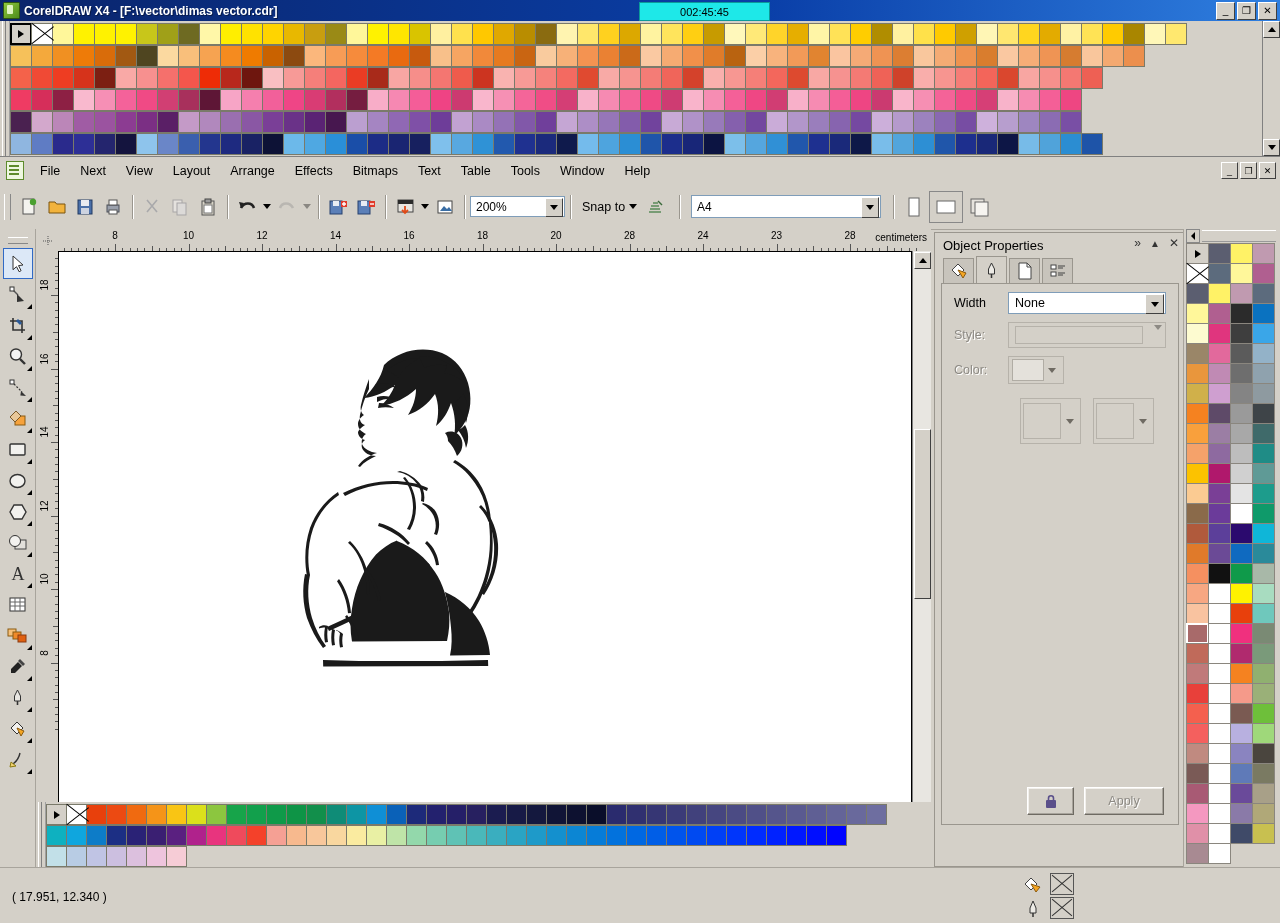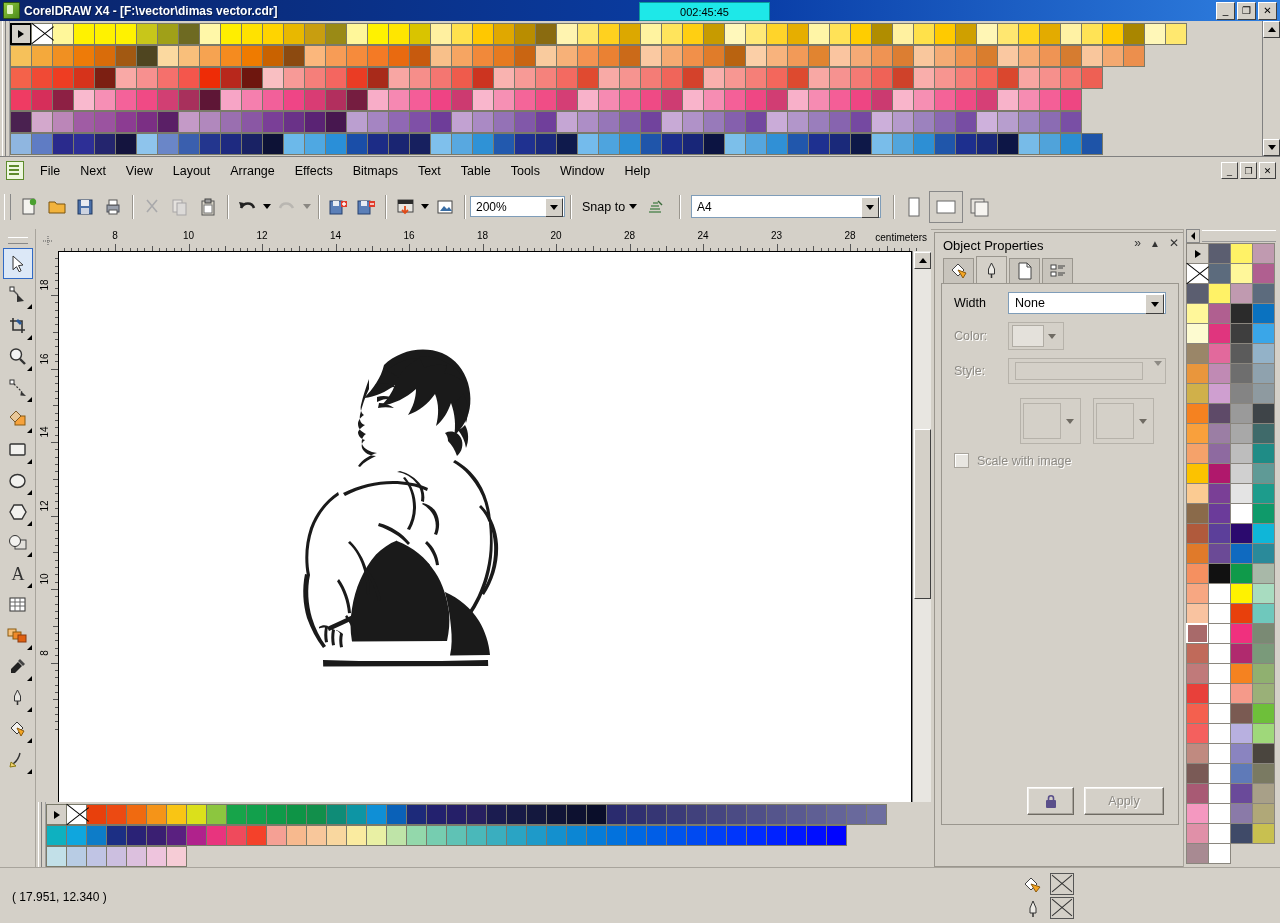--- a/index.html
+++ b/index.html
@@ -1205,57 +1205,53 @@
         <span class="lbl">Width</span>
         <span class="dk-combo">
           <span>None</span>
           <span class="cbtn" style="position:absolute;right:1px;top:1px;width:17px;height:18px;background:#d4d0c8;border:1px solid #fff;border-right-color:#404040;border-bottom-color:#404040;display:flex;align-items:center;justify-content:center;">
               <span class="tri-dn"></span>
             </span>
         </span>
       </div>
 
       <div class="row">
+        <span class="lbl dis">Style:</span>
+        <span class="dk-combo dis" style="height:26px;">
+          <span style="flex:1;height:16px;border:1px solid #b6b2aa;background:#d4d0c8;margin-right:22px;"></span>
+          <span style="position:absolute;right:3px;top:7px;"><span class="tri-dn" style="border-top-color:#8d8a84"></span></span>
+        </span>
+      </div>
+
+      <div class="row">
         <span class="lbl dis">Color:</span>
         <span style="display:flex;align-items:center;background:#d4d0c8;border:1px solid #b6b2aa;padding:2px 3px;">
           <span class="sw-box"></span>
           <span style="width:16px;display:flex;align-items:center;justify-content:center;">
               <span class="tri-dn" style="border-top-color:#6f6b63"></span>
             </span>
-        </span>
-      </div>
-
-      <div class="row">
-        <span class="lbl dis">Style:</span>
-        <span class="dk-combo dis" style="height:26px;">
-          <span style="flex:1;height:16px;border:1px solid #b6b2aa;background:#d4d0c8;margin-right:22px;"></span>
-          <span style="position:absolute;right:3px;top:7px;"><span class="tri-dn" style="border-top-color:#8d8a84"></span></span>
         </span>
       </div>
 
       <div class="row" style="padding-top:14px;gap:12px;">
         <span style="width:54px"></span>
         <span style="display:flex;align-items:center;border:1px solid #b6b2aa;background:#d4d0c8;padding:4px 2px;">
           <span style="width:36px;height:34px;border:1px solid #b6b2aa;background:#d4d0c8;"></span>
           <span style="width:17px;display:flex;align-items:center;justify-content:center;">
               <span class="tri-dn" style="border-top-color:#6f6b63"></span>
             </span>
         </span>
         <span style="display:flex;align-items:center;border:1px solid #b6b2aa;background:#d4d0c8;padding:4px 2px;">
           <span style="width:36px;height:34px;border:1px solid #b6b2aa;background:#d4d0c8;"></span>
           <span style="width:17px;display:flex;align-items:center;justify-content:center;">
               <span class="tri-dn" style="border-top-color:#6f6b63"></span>
             </span>
         </span>
       </div>
 
-      <div class="row" style="padding-top:9px;gap:8px;">
-        <span class="chk"></span>
-        <span style="font-size:12.5px;color:#8d8a84;text-shadow:1px 1px 0 #fff;">Scale with image</span>
-      </div>
 
 
       <div class="dk-bottom">
         <span class="btn" style="width:45px;height:26px;">
           <svg width="14" height="15" viewBox="0 0 14 15">
               <rect x="2" y="6" width="10" height="8" rx="1" fill="#5a4f8a"></rect>
               <path d="M4.5 6V4.2a2.5 2.5 0 015 0V6" fill="none" stroke="#5a4f8a" stroke-width="1.6"></path>
             </svg>
         </span>
         <span class="btn dis" style="width:78px;height:26px;">Apply</span>

